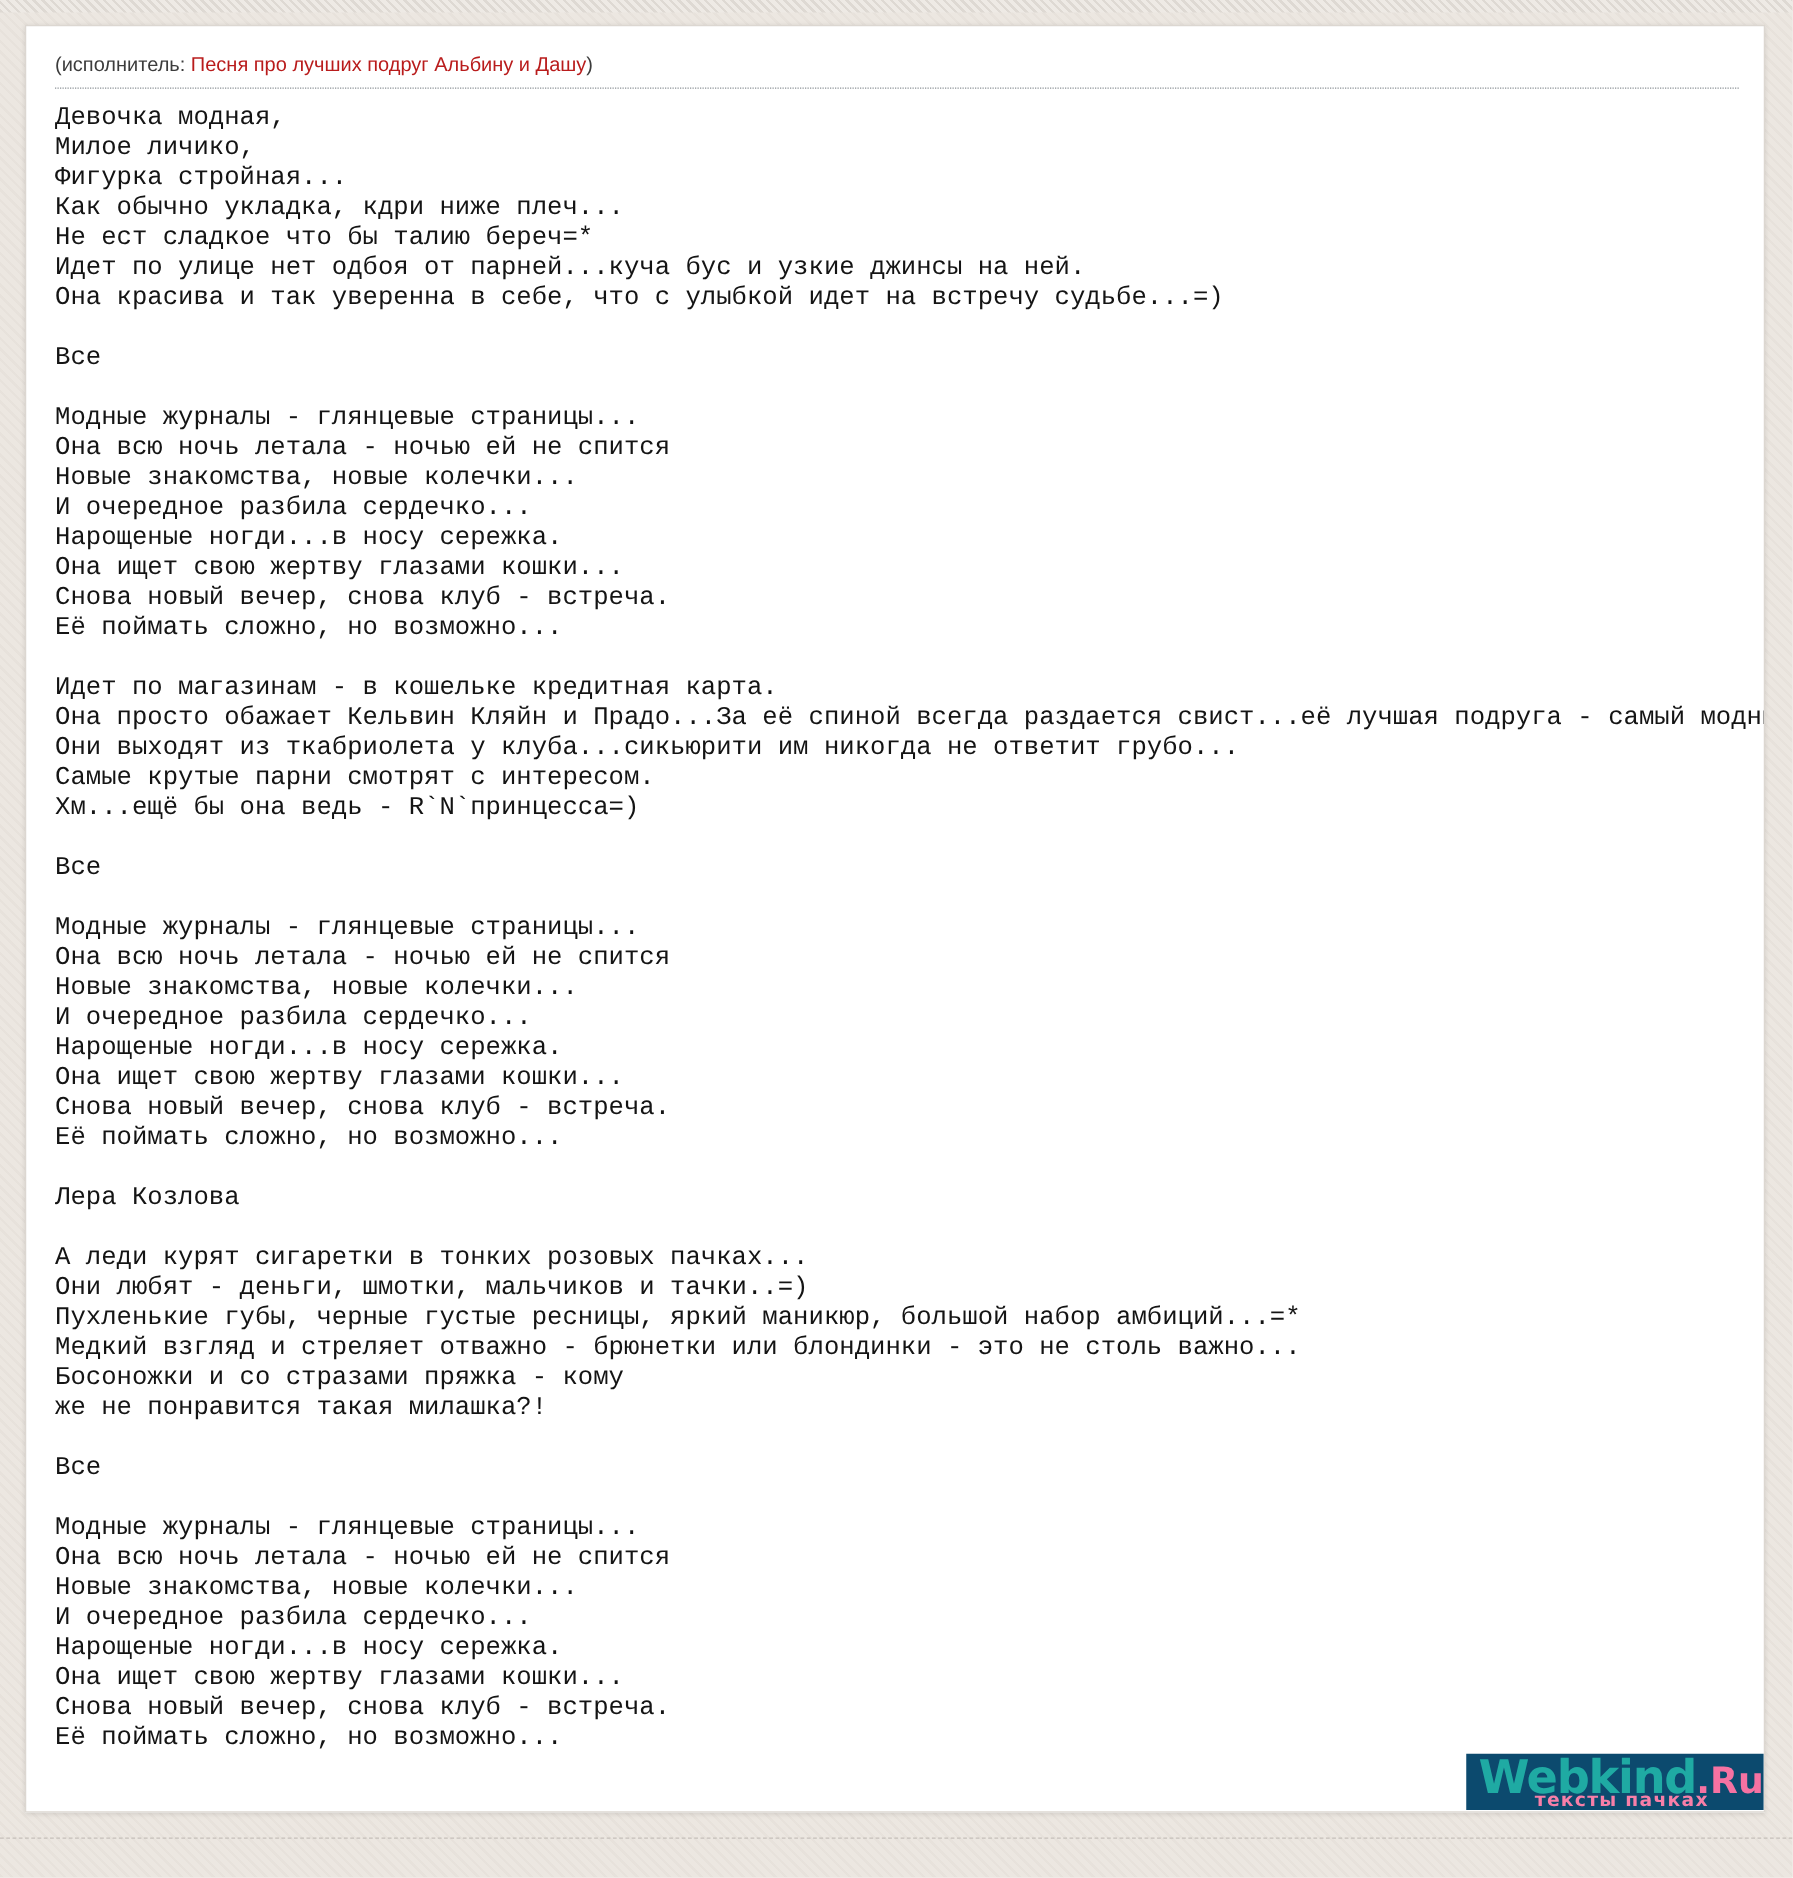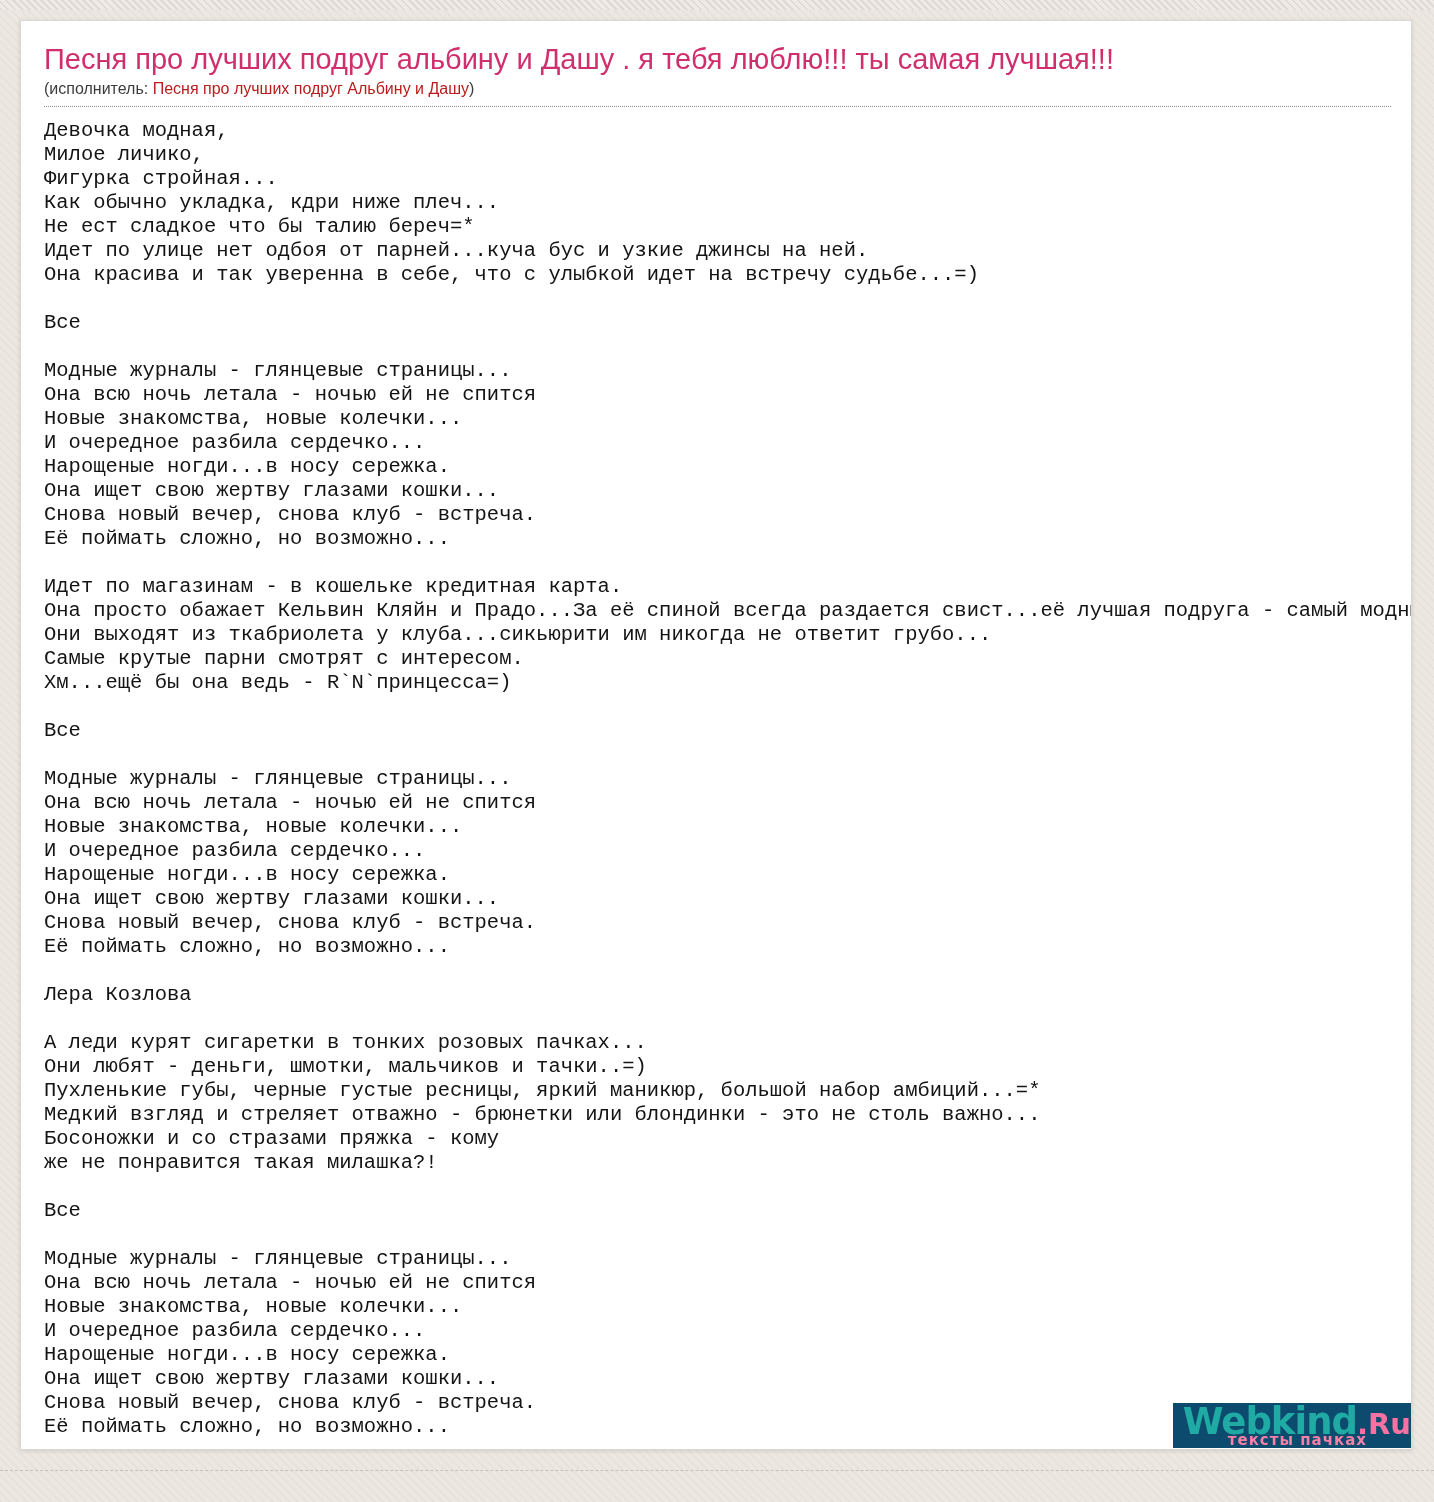--- a/index.html
+++ b/index.html
@@ -110,21 +110,20 @@
   }
 </style>
 </head>
 <body>
 
 <div class="page">
   <div class="top-band"></div>
 
   <div class="card">
     <div class="header">
-      <h1 class="title">Песня про лучших подруг альбину и Дашу . я тебя люблю!!! ты самая лучшая!!!</h1>
       <div class="artist">
         <span>(исполнитель: </span><a href="#">Песня про лучших подруг Альбину и Дашу</a><span>)</span>
       </div>
     </div>
 
     <pre class="lyrics">Девочка модная,
 Милое личико,
 Фигурка стройная...
 Как обычно укладка, кдри ниже плеч...
 Не ест сладкое что бы талию береч=*

